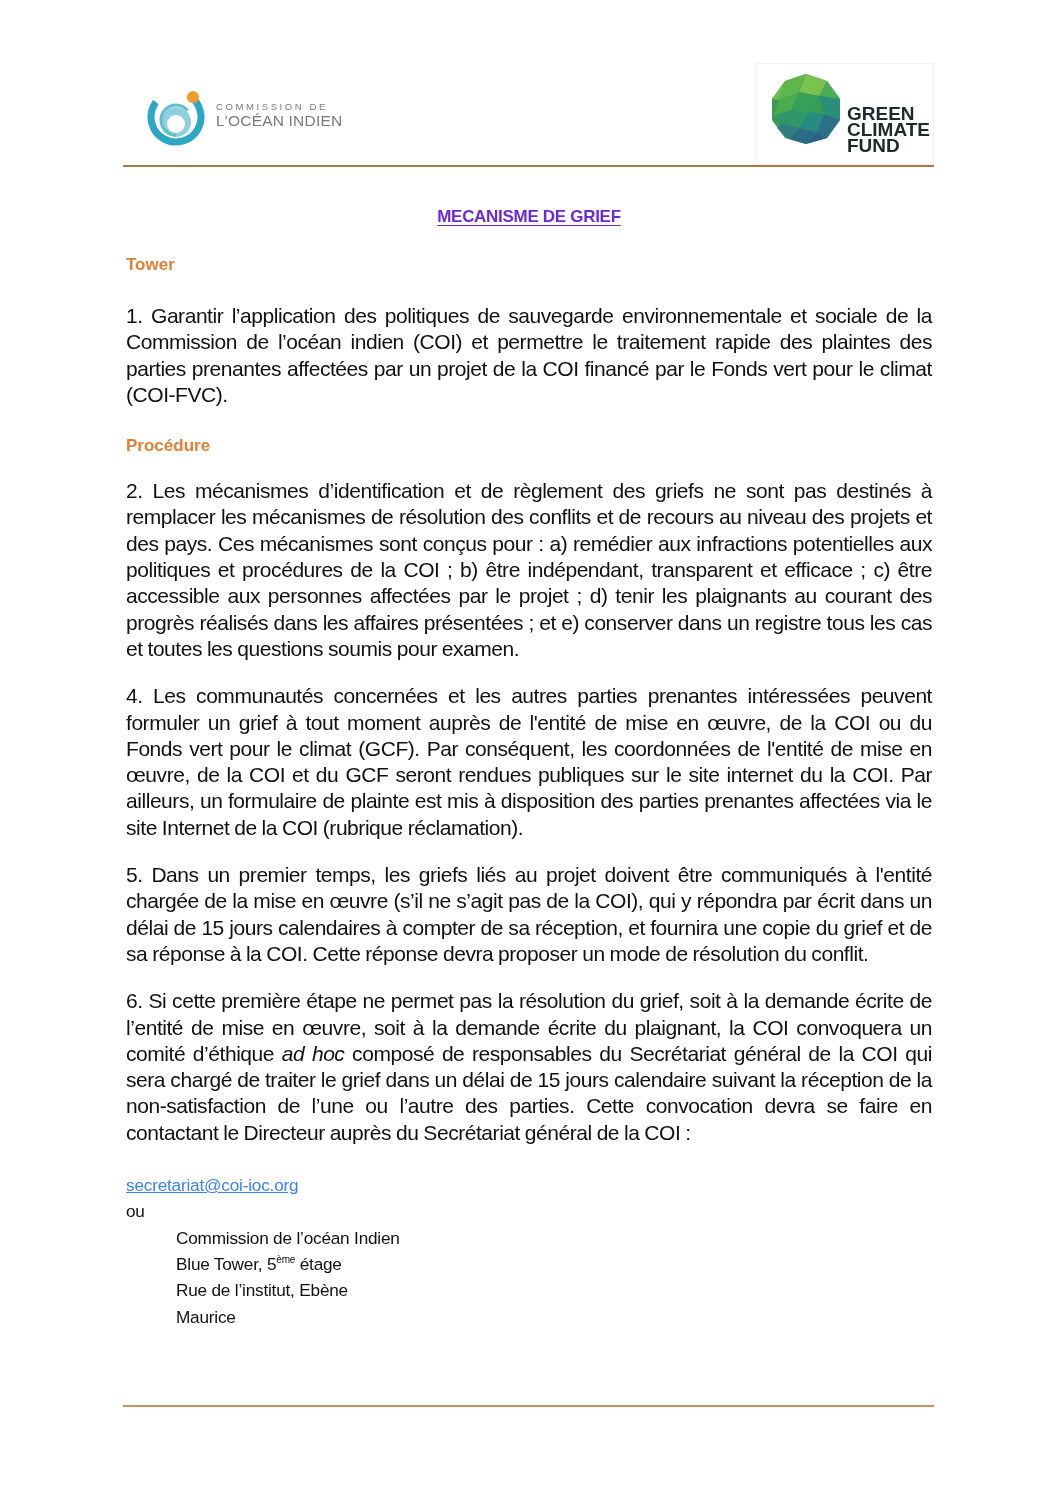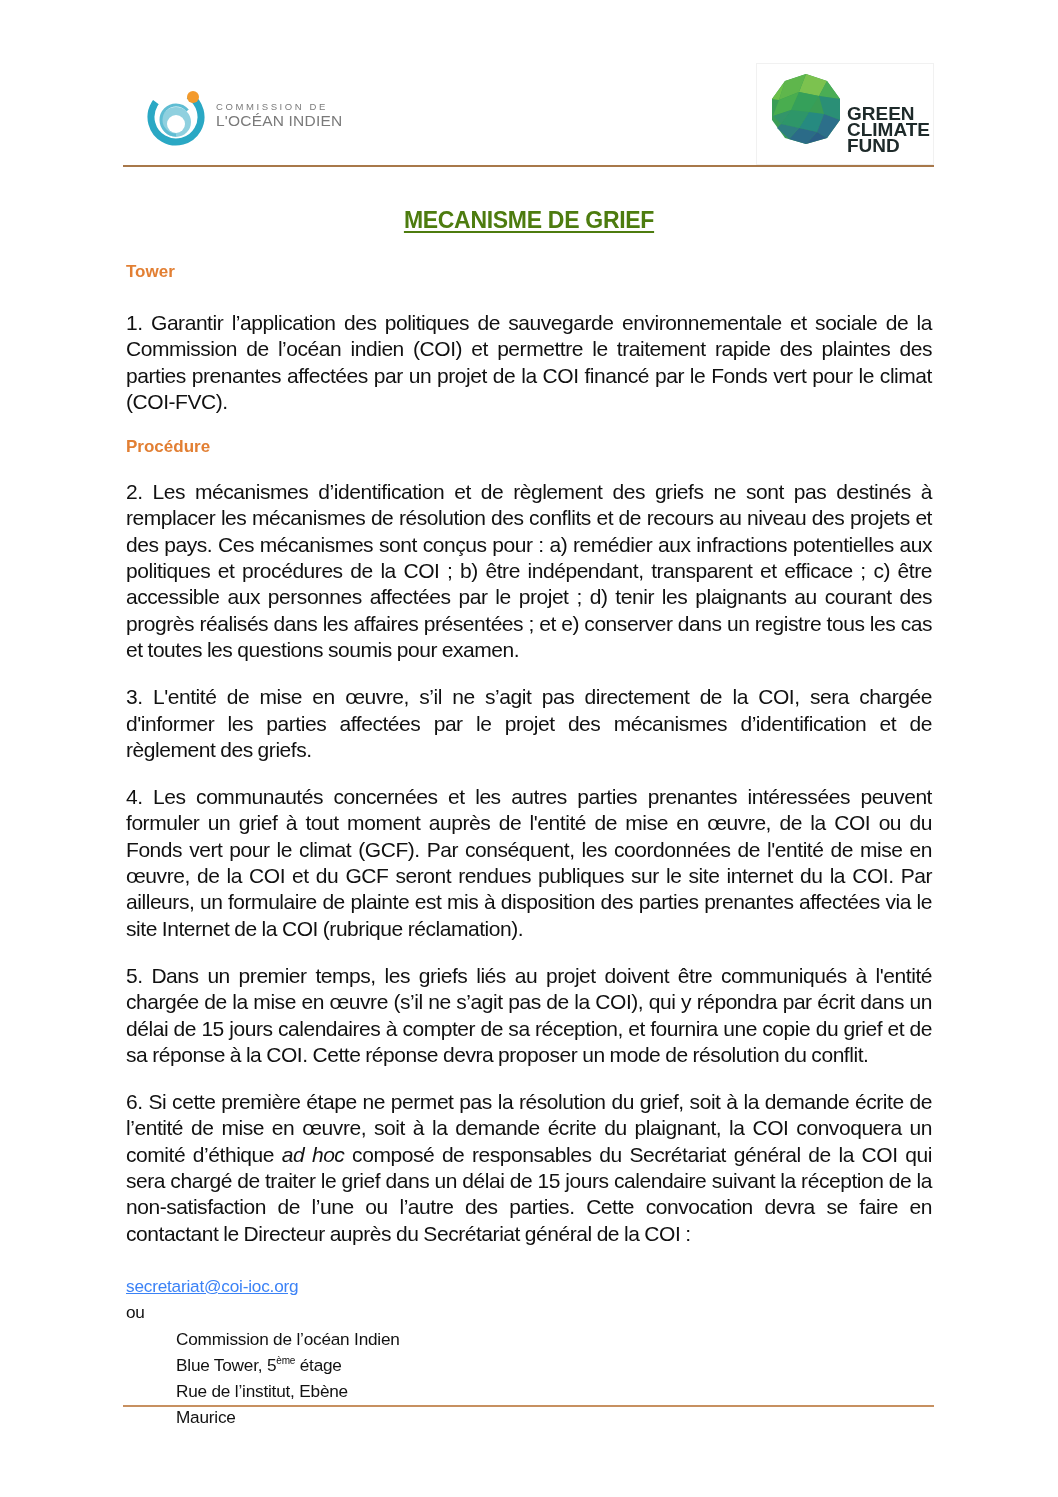--- a/index.html
+++ b/index.html
@@ -19,27 +19,27 @@
   .logo-gcf svg { width: 74px; height: 74px; margin-left: 12px; margin-top: -10px; flex: none; }
   .gcf-text { margin-left: 4px; margin-top: 32px; font-weight: bold; font-size: 19px; line-height: 16px; color: #1e2a2a; }
 
   .rule { position: absolute; left: 123px; width: 811px; height: 2px; background: #b78555; }
   .rule.top { top: 165px; height: 1.5px; background: #a8784a; }
   .rule.bottom { top: 1405px; background: #c79060; }
 
   
   .content { position: absolute; left: 126px; top: 200px; width: 806px;
              font-family: "Liberation Sans Narrow", "Liberation Sans", sans-serif; }
-  .title { text-align: center; font-size: 23px; font-weight: bold; color: #4d7c0f;
+  .title { text-align: center; font-size: 17px; font-weight: bold; color: #6d28d9;
            text-decoration: underline; text-underline-offset: 3px; margin: 7px 0 0 0; letter-spacing: -0.3px; }
   .heading { color: #e27f33; font-weight: bold; font-size: 17px; margin: 0; }
   .para { font-size: 21px; line-height: 26.3px; text-align: justify; margin: 0; letter-spacing: -0.45px; word-spacing: -0.5px; }
   .h-objet { margin-top: 28px; }
   .p1 { margin-top: 28px; }
-  .h-proc { margin-top: 22px; }
+  .h-proc { margin-top: 28px; }
   .p2 { margin-top: 22px; }
   .p3 { margin-top: 21px; }
   .p4 { margin-top: 21px; }
   .p5 { margin-top: 21px; }
   .p6 { margin-top: 21px; }
   .italic { font-style: italic; }
   .contact { margin-top: 26px; font-size: 17.2px; line-height: 26.3px; letter-spacing: -0.2px; }
   .email { color: #3b82f6; text-decoration: underline; }
   .addr { padding-left: 50px; }
   sup { font-size: 10px; line-height: 0; }
@@ -91,21 +91,20 @@
   <div class="rule top"></div>
 
   <div class="content">
     <h1 class="title">MECANISME DE GRIEF</h1>
 
     <h2 class="heading h-objet">Tower</h2>
     <p class="para p1">1. Garantir l’application des politiques de sauvegarde environnementale et sociale de la Commission de l’océan indien (COI) et permettre le traitement rapide des plaintes des parties prenantes affectées par un projet de la COI financé par le Fonds vert pour le climat (COI-FVC).</p>
 
     <h2 class="heading h-proc">Procédure</h2>
     <p class="para p2">2. Les mécanismes d’identification et de règlement des griefs ne sont pas destinés à remplacer les mécanismes de résolution des conflits et de recours au niveau des projets et des pays. Ces mécanismes sont conçus pour : a) remédier aux infractions potentielles aux politiques et procédures de la COI ; b) être indépendant, transparent et efficace ; c) être accessible aux personnes affectées par le projet ; d) tenir les plaignants au courant des progrès réalisés dans les affaires présentées ; et e) conserver dans un registre tous les cas et toutes les questions soumis pour examen.</p>
-    <p class="para p3">3. L'entité de mise en œuvre, s’il ne s’agit pas directement de la COI, sera chargée d'informer les parties affectées par le projet des mécanismes d’identification et de règlement des griefs.</p>
     <p class="para p4">4. Les communautés concernées et les autres parties prenantes intéressées peuvent formuler un grief à tout moment auprès de l'entité de mise en œuvre, de la COI ou du Fonds vert pour le climat (GCF). Par conséquent, les coordonnées de l'entité de mise en œuvre, de la COI et du GCF seront rendues publiques sur le site internet du la COI. Par ailleurs, un formulaire de plainte est mis à disposition des parties prenantes affectées via le site Internet de la COI (rubrique réclamation).</p>
     <p class="para p5">5. Dans un premier temps, les griefs liés au projet doivent être communiqués à l'entité chargée de la mise en œuvre (s’il ne s’agit pas de la COI), qui y répondra par écrit dans un délai de 15 jours calendaires à compter de sa réception, et fournira une copie du grief et de sa réponse à la COI. Cette réponse devra proposer un mode de résolution du conflit.</p>
     <p class="para p6"><span>6. Si cette première étape ne permet pas la résolution du grief, soit à la demande écrite de l’entité de mise en œuvre, soit à la demande écrite du plaignant, la COI convoquera un comité d’éthique </span><span class="italic">ad hoc</span><span> composé de responsables du Secrétariat général de la COI qui sera chargé de traiter le grief dans un délai de 15 jours calendaire suivant la réception de la non-satisfaction de l’une ou l’autre des parties. Cette convocation devra se faire en contactant le Directeur auprès du Secrétariat général de la COI :</span></p>
 
     <div class="contact">
       <div><a class="email">secretariat@coi-ioc.org</a></div>
       <div>ou</div>
       <div class="addr">
         <div>Commission de l’océan Indien</div>
         <div><span>Blue Tower, 5</span><sup>ème</sup><span> étage</span></div>

